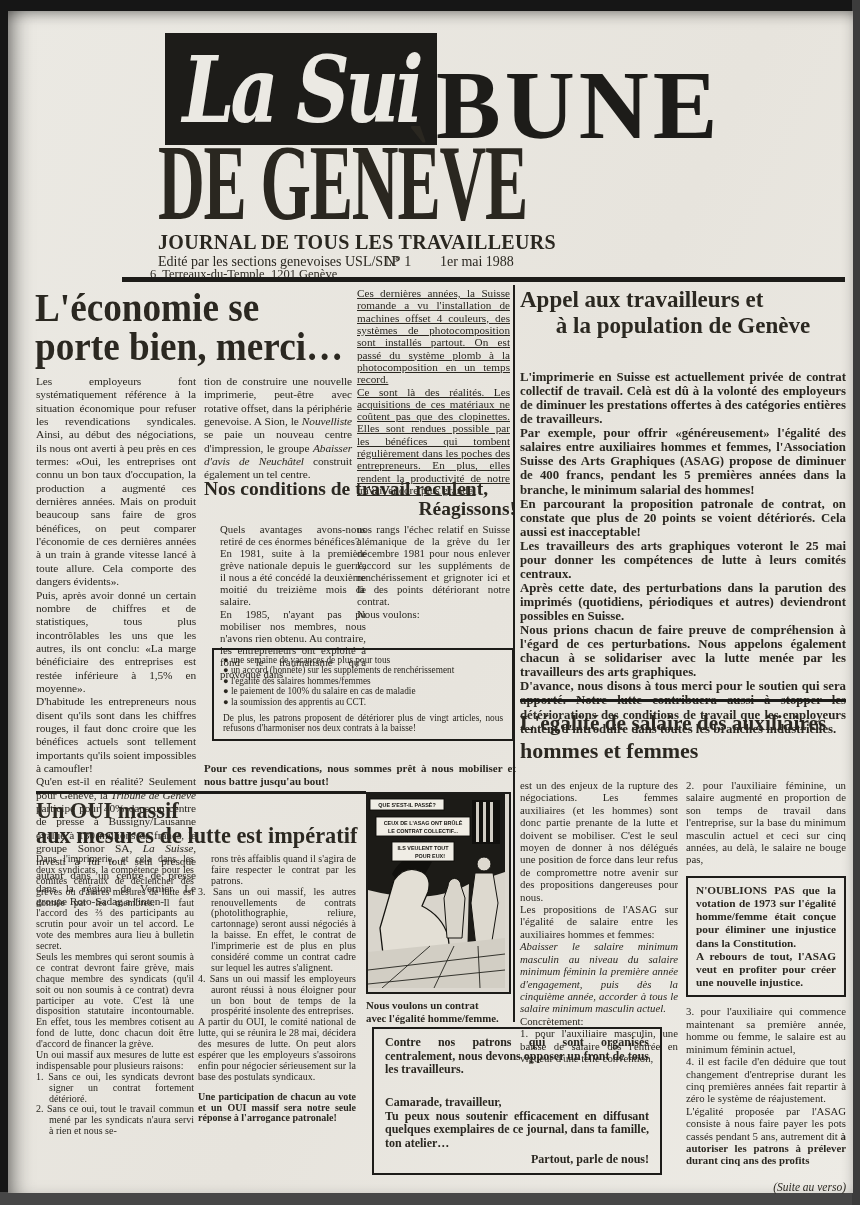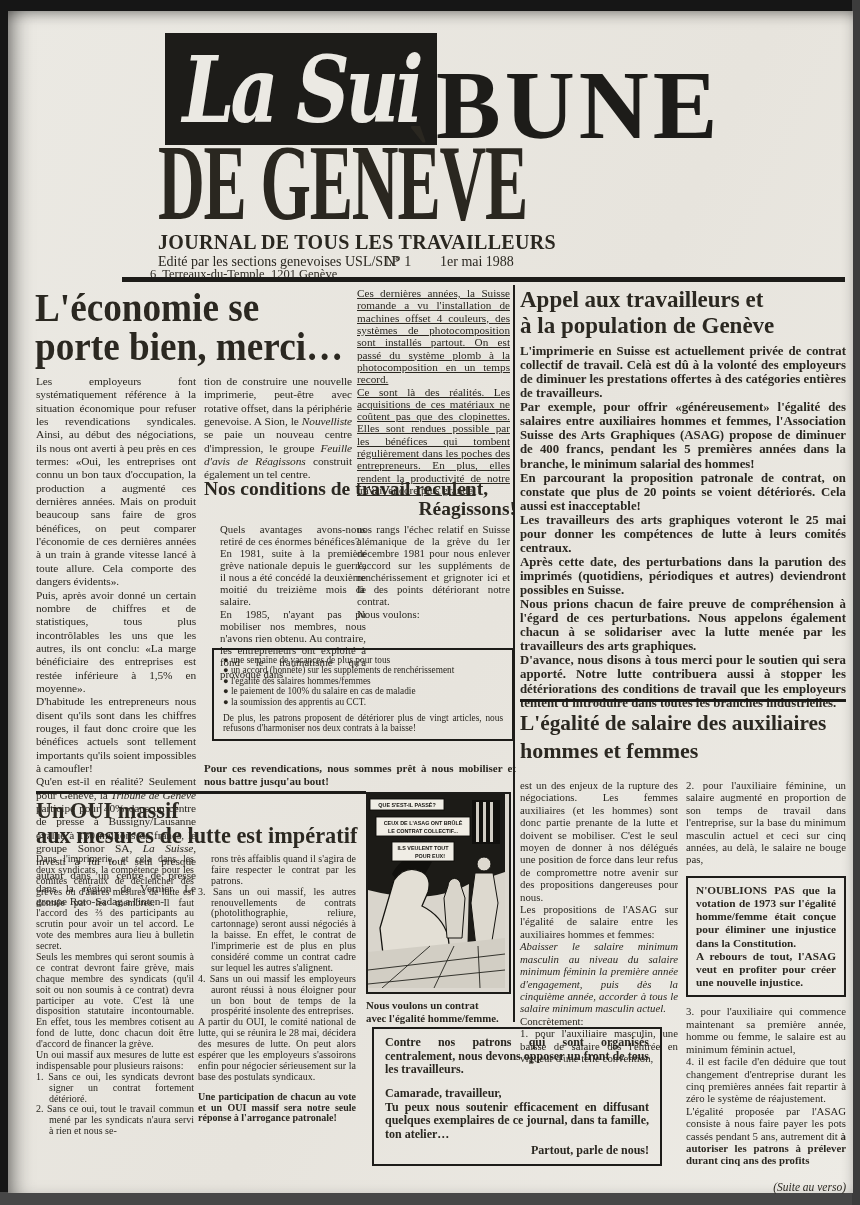--- a/index.html
+++ b/index.html
@@ -28,21 +28,21 @@
   #tagline{left:150px;top:220px;font-size:20px;font-weight:bold;letter-spacing:.3px;white-space:nowrap;}
   .pubrow{font-size:14px;font-weight:normal;white-space:nowrap;text-align:right;}
   #address{left:142px;top:256px;font-size:12.5px;white-space:nowrap;}
   .rule{background:#1d1c19;}
   
   .hl{font-weight:bold;transform-origin:left top;white-space:nowrap;color:#2b2821;}
   
   .bt1{font-size:11.4px;line-height:1.17;letter-spacing:-.1px;}
   .bt2{font-size:10.8px;line-height:1.12;}
   .bt3{font-size:10px;line-height:1.09;}
-  .bt4{font-size:12.8px;line-height:1.1;font-weight:bold;}
+  .bt4{font-size:12.8px;line-height:1.1;font-weight:bold;margin-top:26px;}
   .bt5{font-size:10.8px;line-height:1.15;}
   #demands-box{left:204px;top:637px;width:280px;border:2px solid #1d1c19;padding:5px 9px;
                font-size:9.3px;line-height:1.12;}
   #noublions-box{border:2px solid #1d1c19;padding:6px 8px;font-weight:bold;
                  font-size:11.3px;line-height:1.17;margin:10px 0 8px 0;}
   #front-box{left:364px;top:1016px;width:264px;border:2px solid #1d1c19;padding:7px 11px;
              font-size:12px;line-height:1.14;font-weight:bold;}
   #cartoon-frame{left:358px;top:781px;width:141px;height:198px;border:2px solid #1d1c19;background:#dcd8d0;}
   #cartoon-caption{left:358px;top:988px;width:150px;font-size:10.8px;line-height:1.18;font-weight:bold;}
   .vrule{width:2px;background:#1d1c19;}
@@ -74,21 +74,21 @@
     </div>
 
     <div class="abs bt1 just" style="left:28px;top:364px;width:160px;">
       <p>Les employeurs font systématiquement référence à la situation économique pour refuser les revendications syndicales. Ainsi, au début des négociations, ils nous ont averti à peu près en ces termes: «Oui, les entreprises ont connu un bon taux d'occupation, la production a augmenté ces dernières années. Mais on produit beaucoup sans faire de gros bénéfices, on peut comparer l'économie de ces dernières années à un train à grande vitesse lancé à toute allure. Cela comporte des dangers évidents».</p>
       <p>Puis, après avoir donné un certain nombre de chiffres et de statistiques, tous plus incontrôlables les uns que les autres, ils ont conclu: «La marge bénéficiaire des entreprises est restée inférieure à 1,5% en moyenne».</p>
       <p>D'habitude les entrepreneurs nous disent qu'ils sont dans les chiffres rouges, il faut donc croire que les bénéfices actuels sont tellement importants qu'ils soient impossibles à camoufler!</p>
       <p><span>Qu'en est-il en réalité? Seulement pour Genève, la </span><span class="i">Tribune de Genève</span><span> participe pour 40% dans un centre de presse à Bussigny/Lausanne évalué à 130 millions de francs, le groupe Sonor SA, </span><span class="i">La Suisse</span><span>, investi à lui tout seul presque autant dans un centre de presse dans la région de Vernier. Le groupe Roto-Sadag a l'inten-</span></p>
     </div>
 
     <div class="abs bt1 just" style="left:196px;top:364px;width:148px;">
-      <p><span>tion de construire une nouvelle imprimerie, peut-être avec rotative offset, dans la périphérie genevoise. A Sion, le </span><span class="i">Nouvelliste</span><span> se paie un nouveau centre d'impression, le groupe </span><span class="i">Feuille d'avis de Réagissons</span><span> construit également un tel centre.</span></p>
+      <p><span>tion de construire une nouvelle imprimerie, peut-être avec rotative offset, dans la périphérie genevoise. A Sion, le </span><span class="i">Nouvelliste</span><span> se paie un nouveau centre d'impression, le groupe </span><span class="i">Abaisser d'avis de Neuchâtel</span><span> construit également un tel centre.</span></p>
     </div>
 
     <div class="abs just" style="left:349px;top:276px;width:153px;font-size:11.2px;line-height:1.1;text-decoration:underline;">
       <p>Ces dernières années, la Suisse romande a vu l'installation de machines offset 4 couleurs, des systèmes de photocomposition sont installés partout. On est passé du système plomb à la photocomposition en un temps record.</p>
       <p>Ce sont là des réalités. Les acquisitions de ces matériaux ne coûtent pas que des clopinettes. Elles sont rendues possible par les bénéfices qui tombent régulièrement dans les poches des entrepreneurs. En plus, elles rendent la productivité de notre travail encore plus grande.</p>
     </div>
 
     <div class="abs" style="left:196px;top:468px;width:312px;">
       <div class="hl" style="font-size:19.5px;line-height:1.05;">Nos conditions de travail reculent,</div>
       <div class="hl" style="font-size:19.5px;line-height:1.05;text-align:right;white-space:nowrap;">Réagissons!</div>
@@ -165,30 +165,30 @@
         </g>
       </svg>
     </div>
     <div class="abs" id="cartoon-caption">
       <div>Nous voulons un contrat</div>
       <div>avec l'égalité homme/femme.</div>
     </div>
 
     <div class="abs" id="front-box">
       <p class="just">Contre nos patrons qui sont organisés centralement, nous devons opposer un front de tous les travailleurs.</p>
-      <p style="margin-top:10px;">Camarade, travailleur,</p>
+      <p style="margin-top:19px;">Camarade, travailleur,</p>
       <p class="just">Tu peux nous soutenir efficacement en diffusant quelques exemplaires de ce journal, dans ta famille, ton atelier…</p>
       <p style="text-align:right;margin-top:2px;">Partout, parle de nous!</p>
     </div>
 
     <div class="abs vrule" style="left:505px;top:274px;height:737px;"></div>
 
     <div class="abs" style="left:512px;top:276px;width:326px;">
       <div class="hl" style="font-size:23px;line-height:1.12;">Appel aux travailleurs et</div>
-      <div class="hl" style="font-size:23px;line-height:1.12;text-align:left;">à la population de Genève</div>
+      <div class="hl" style="font-size:23px;line-height:1.12;text-align:center;">à la population de Genève</div>
     </div>
 
     <div class="abs bt4 just" style="left:512px;top:333px;width:326px;">
       <p>L'imprimerie en Suisse est actuellement privée de contrat collectif de travail. Celà est dû à la volonté des employeurs de diminuer les prestations offertes à des catégories entières de travailleurs.</p>
       <p>Par exemple, pour offrir «généreusement» l'égalité des salaires entre auxiliaires hommes et femmes, l'Association Suisse des Arts Graphiques (ASAG) propose de diminuer de 400 francs, pendant les 5 premières années dans la branche, le minimum salarial des hommes!</p>
       <p>En parcourant la proposition patronale de contrat, on constate que plus de 20 points se voient détériorés. Cela aussi est inacceptable!</p>
       <p>Les travailleurs des arts graphiques voteront le 25 mai pour donner les compétences de lutte à leurs comités centraux.</p>
       <p>Après cette date, des perturbations dans la parution des imprimés (quotidiens, périodiques et autres) deviendront possibles en Suisse.</p>
       <p>Nous prions chacun de faire preuve de compréhension à l'égard de ces perturbations. Nous appelons également chacun à se solidariser avec la lutte menée par les travailleurs des arts graphiques.</p>
       <p>D'avance, nous disons à tous merci pour le soutien qui sera apporté. Notre lutte contribuera aussi à stopper les détériorations des conditions de travail que les employeurs tentent d'introduire dans toutes les branches industrielles.</p>

